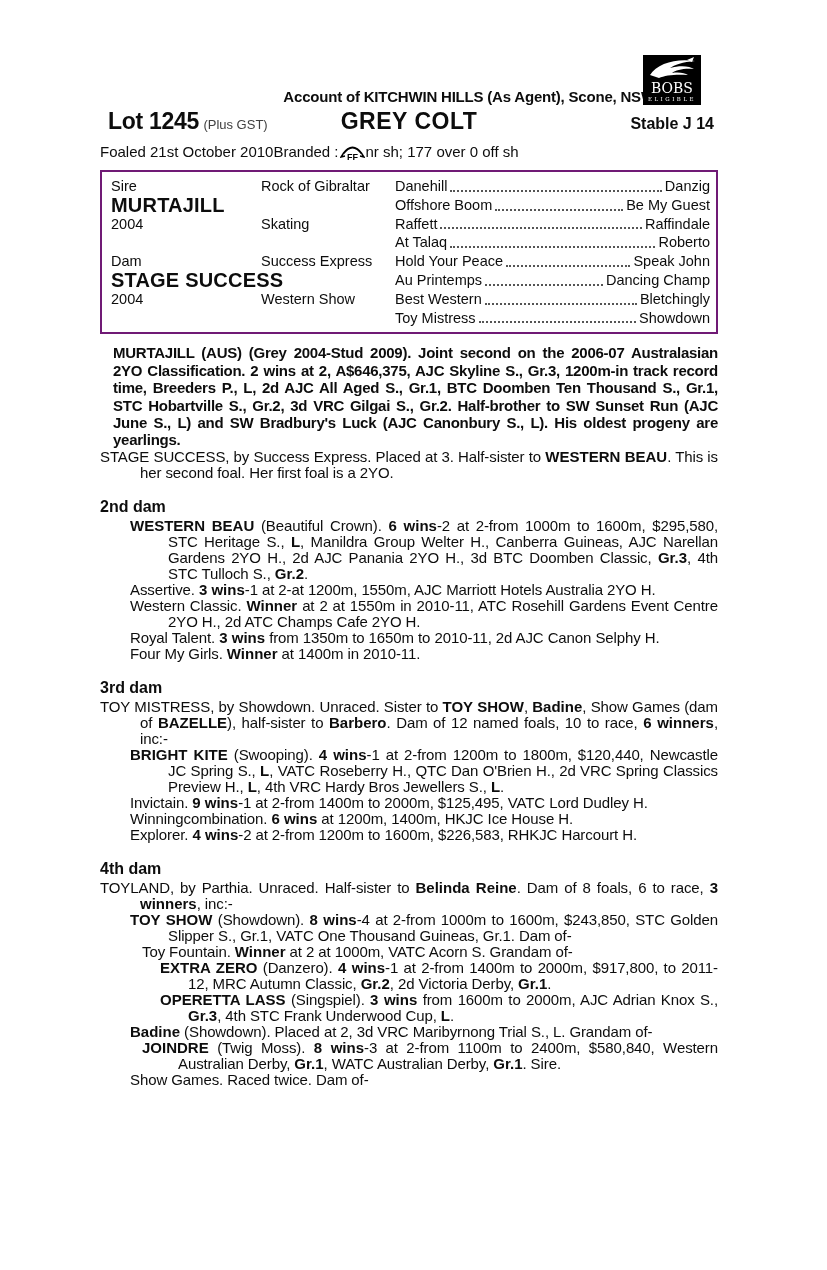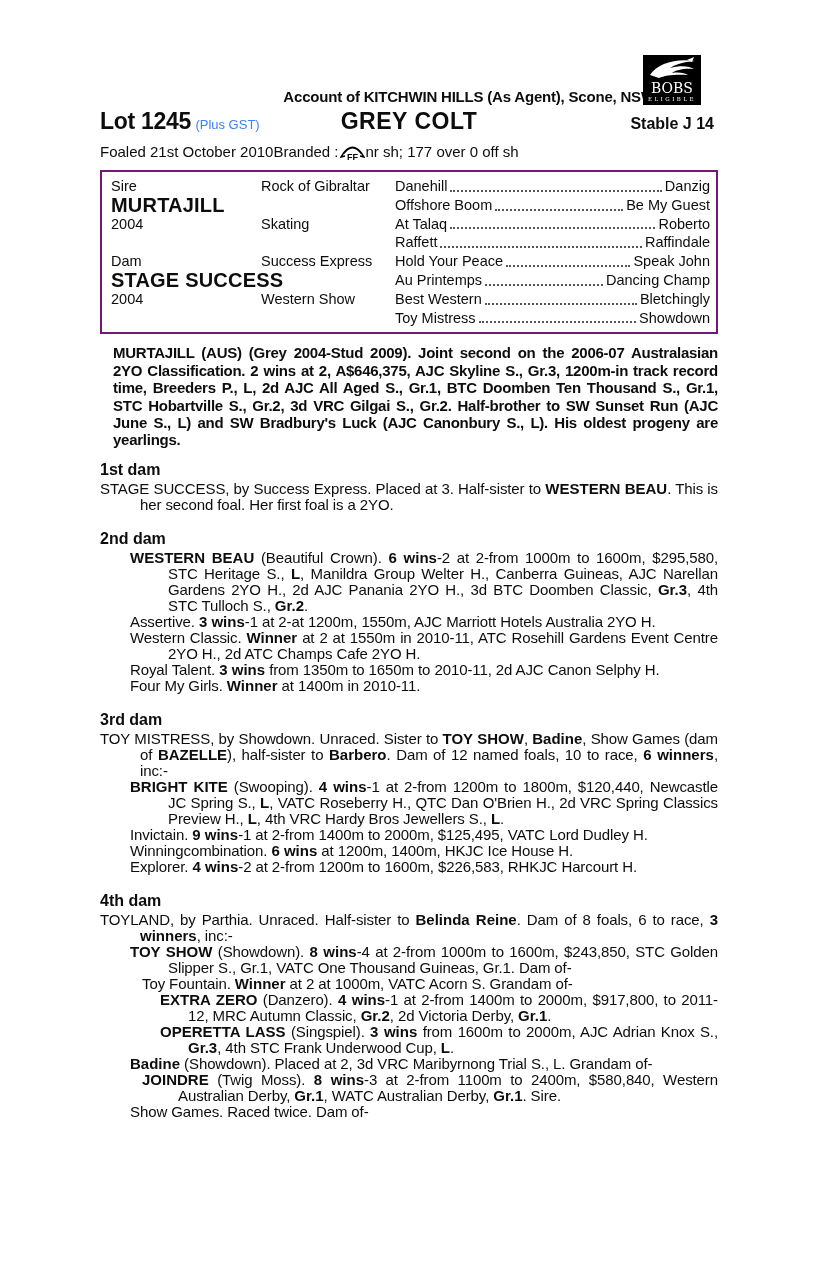--- a/index.html
+++ b/index.html
@@ -7,22 +7,22 @@
     position:relative; width:827px; height:1270px; background:#fff;
     font-family:"Liberation Sans", sans-serif; color:#0d0d0d; overflow:hidden;
   }
   .content { position:absolute; left:100px; top:55px; width:618px; }
 
   
   header { position:relative; padding-top:33px; }
   .bobs { position:absolute; right:-2px; top:0; width:77px; height:50px; }
   .account { text-align:right; font-weight:bold; font-size:15px; letter-spacing:-0.2px; margin:0 60px 0 0; }
   .lot-row { display:grid; grid-template-columns:1fr auto 1fr; align-items:baseline; margin-top:3px; }
-  .lot { font-size:23px; font-weight:bold; letter-spacing:-0.3px; }
-  .gst { font-size:13px; color:#3b82f6; }
+  .lot { font-size:23px; font-weight:bold; letter-spacing:-0.3px;margin-left:8px; }
+  .gst { font-size:13px; color:#404040; }
   .colt { font-size:23px; font-weight:bold; letter-spacing:0.5px; text-align:center; }
   .stable { font-size:16px; font-weight:bold; text-align:right; padding-right:4px; }
   .foal-row { display:flex; justify-content:flex-start; align-items:center; font-size:15px; margin-top:7px; }
   .branded { display:inline-flex; align-items:center; }
   .brand-svg { display:inline-block; margin:0 1px -2px 1px; }
 
   
   .ped-table {
     margin-top:9px; border:2px solid #701a75; padding:5px 6px 5px 9px;
     display:grid; grid-template-columns:150px 134px 1fr;
@@ -118,28 +118,28 @@
             <span>Danehill</span>
             <span class="leader"></span>
             <span class="parent">Danzig</span>
           </div>
           <div class="ped-row ped-pair">
             <span>Offshore Boom</span>
             <span class="leader"></span>
             <span class="parent">Be My Guest</span>
           </div>
           <div class="ped-row ped-pair">
+            <span>Raffett</span>
+            <span class="leader"></span>
+            <span class="parent">Raffindale</span>
+          </div>
+          <div class="ped-row ped-pair">
             <span>At Talaq</span>
             <span class="leader"></span>
             <span class="parent">Roberto</span>
-          </div>
-          <div class="ped-row ped-pair">
-            <span>Raffett</span>
-            <span class="leader"></span>
-            <span class="parent">Raffindale</span>
           </div>
           <div class="ped-row ped-pair">
             <span>Hold Your Peace</span>
             <span class="leader"></span>
             <span class="parent">Speak John</span>
           </div>
           <div class="ped-row ped-pair">
             <span>Au Printemps</span>
             <span class="leader"></span>
             <span class="parent">Dancing Champ</span>
@@ -153,21 +153,20 @@
             <span>Toy Mistress</span>
             <span class="leader"></span>
             <span class="parent">Showdown</span>
           </div>
         </div>
     </section>
 
     <p class="sire-summary">MURTAJILL (AUS) (Grey 2004-Stud 2009). Joint second on the 2006-07 Australasian 2YO Classification. 2 wins at 2, A$646,375, AJC Skyline S., Gr.3, 1200m-in track record time, Breeders P., L, 2d AJC All Aged S., Gr.1, BTC Doomben Ten Thousand S., Gr.1, STC Hobartville S., Gr.2, 3d VRC Gilgai S., Gr.2. Half-brother to SW Sunset Run (AJC June S., L) and SW Bradbury's Luck (AJC Canonbury S., L). His oldest progeny are yearlings.</p>
 
     <div id="damSections">
-        <div class="dam-heading">1st dam</div>
         <p class="p p-dam">STAGE SUCCESS, by Success Express. Placed at 3. Half-sister to <b>WESTERN BEAU</b>. This is her second foal. Her first foal is a 2YO.</p>
         <div class="dam-heading">2nd dam</div>
         <p class="p p-l1"><b>WESTERN BEAU</b> (Beautiful Crown). <b>6 wins</b>-2 at 2-from 1000m to 1600m, $295,580, STC Heritage S., <b>L</b>, Manildra Group Welter H., Canberra Guineas, AJC Narellan Gardens 2YO H., 2d AJC Panania 2YO H., 3d BTC Doomben Classic, <b>Gr.3</b>, 4th STC Tulloch S., <b>Gr.2</b>.</p>
         <p class="p p-l1">Assertive. <b>3 wins</b>-1 at 2-at 1200m, 1550m, AJC Marriott Hotels Australia 2YO H.</p>
         <p class="p p-l1">Western Classic. <b>Winner</b> at 2 at 1550m in 2010-11, ATC Rosehill Gardens Event Centre 2YO H., 2d ATC Champs Cafe 2YO H.</p>
         <p class="p p-l1">Royal Talent. <b>3 wins</b> from 1350m to 1650m to 2010-11, 2d AJC Canon Selphy H.</p>
         <p class="p p-l1">Four My Girls. <b>Winner</b> at 1400m in 2010-11.</p>
         <div class="dam-heading">3rd dam</div>
         <p class="p p-dam">TOY MISTRESS, by Showdown. Unraced. Sister to <b>TOY SHOW</b>, <b>Badine</b>, Show Games (dam of <b>BAZELLE</b>), half-sister to <b>Barbero</b>. Dam of 12 named foals, 10 to race, <b>6 winners</b>, inc:-</p>
         <p class="p p-l1"><b>BRIGHT KITE</b> (Swooping). <b>4 wins</b>-1 at 2-from 1200m to 1800m, $120,440, Newcastle JC Spring S., <b>L</b>, VATC Roseberry H., QTC Dan O'Brien H., 2d VRC Spring Classics Preview H., <b>L</b>, 4th VRC Hardy Bros Jewellers S., <b>L</b>.</p>

